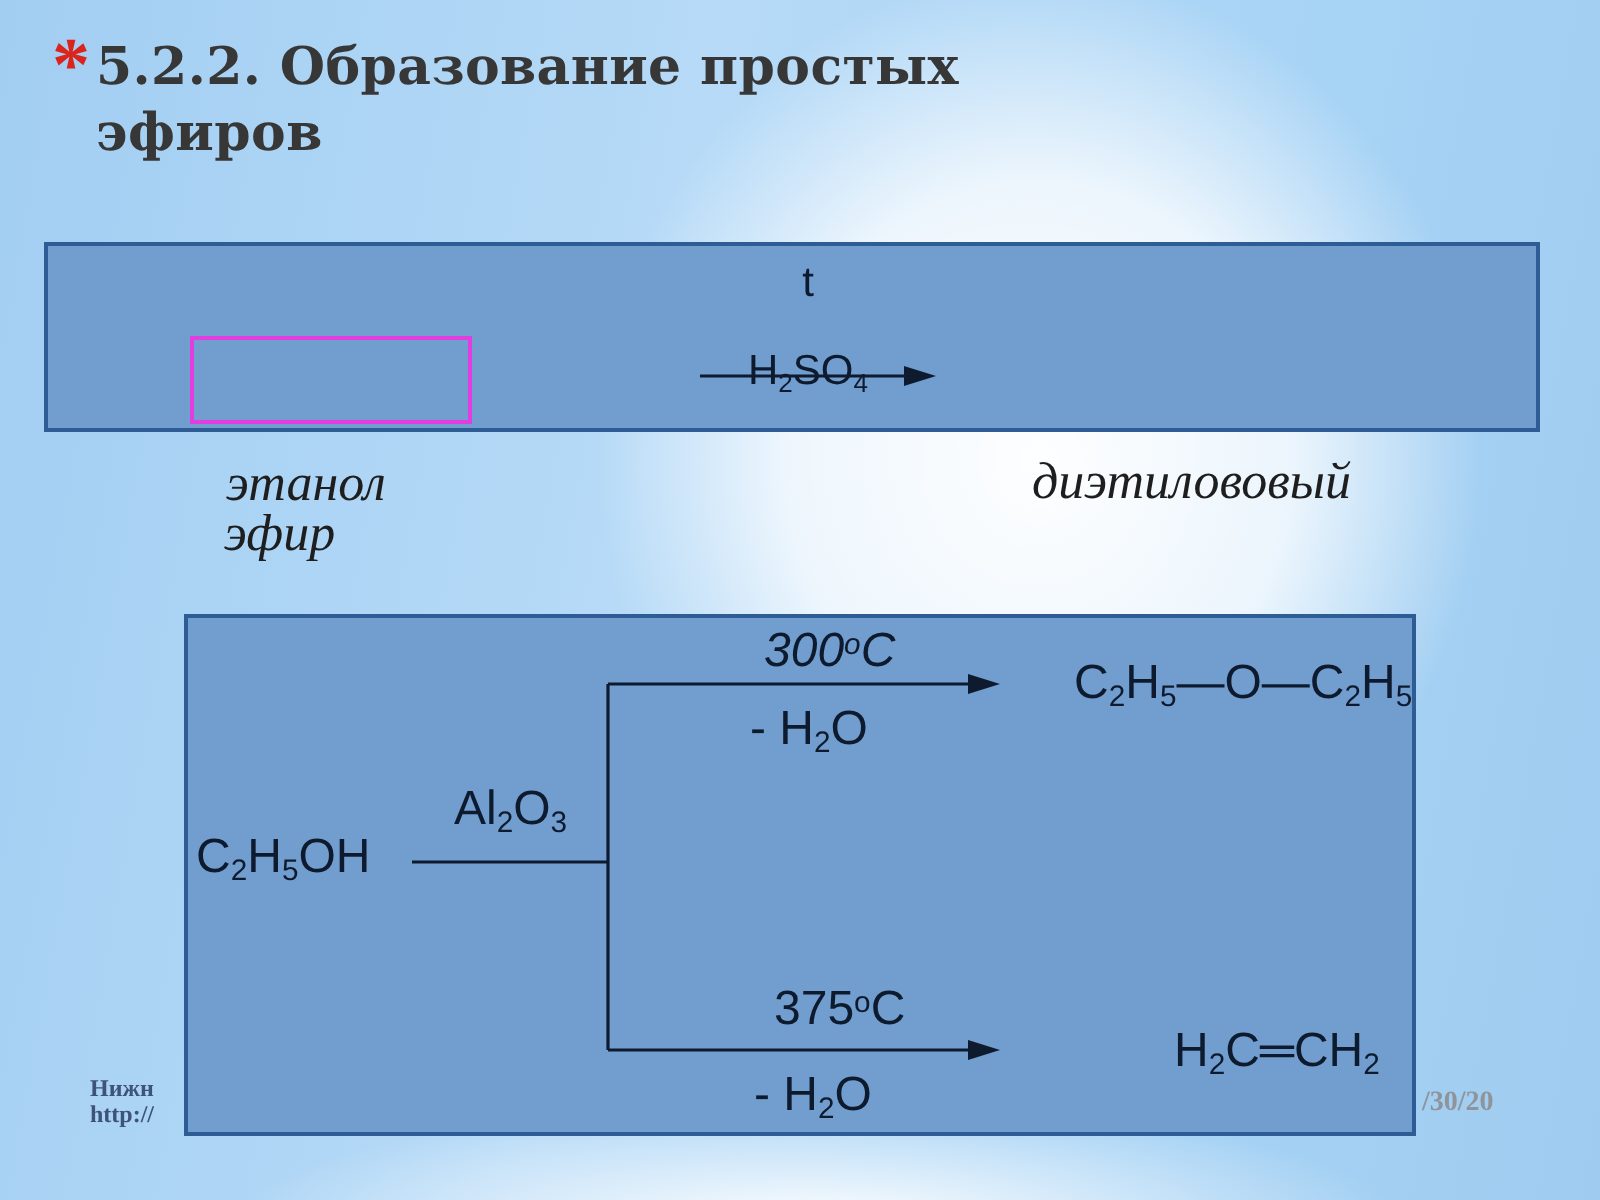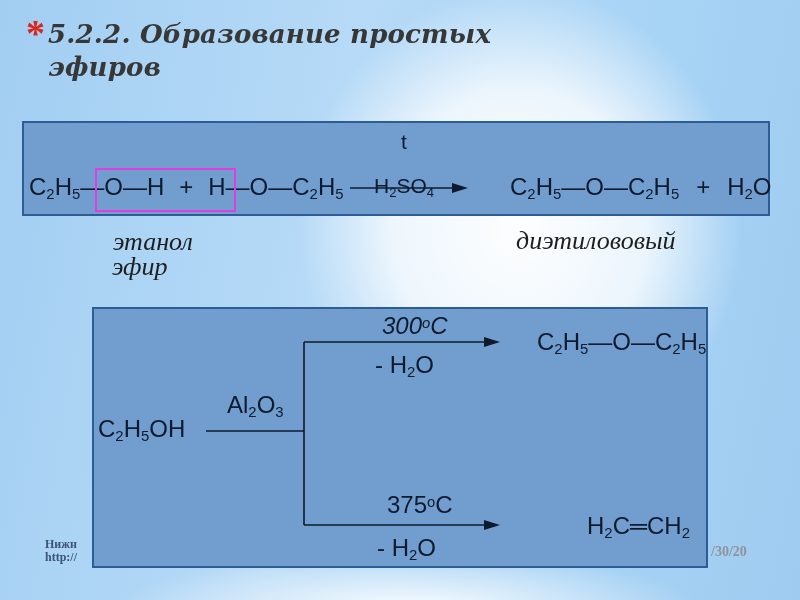--- a/index.html
+++ b/index.html
@@ -14,21 +14,21 @@
   .abs{position:absolute;}
   
   .title-block{left:26px;top:18px;width:520px;z-index:1;}
   .title-bullet{
     position:absolute;left:0;top:-2px;color:#da251d;
     font-family:"Liberation Serif","DejaVu Serif",serif;font-weight:bold;font-size:38px;line-height:34px;
   }
   .title-text{
     margin-left:22px;color:#373737;
     font-family:"DejaVu Serif","Liberation Serif",serif;font-weight:bold;
-    font-size:26px;line-height:33px;letter-spacing:0.2px;font-style:italic;
+    font-size:26px;line-height:33px;letter-spacing:0.2px;
   }
   
   .chem-box{
     background:#719ecf;border:2px solid #2e5c95;box-sizing:border-box;z-index:2;
   }
   .box1{left:22px;top:121px;width:748px;height:95px;}
   .box2{left:92px;top:307px;width:616px;height:261px;}
   
   .fml{
     position:absolute;color:#0e1a2e;white-space:nowrap;
@@ -65,32 +65,30 @@
   <div class="abs title-block">
     <span class="title-bullet">*</span>
     <div class="title-text">
       <div>5.2.2. Образование простых</div>
       <div>эфиров</div>
     </div>
   </div>
 
   <div class="abs chem-box box1">
 
-    <div class="fml" style="left:5px;top:50px;"><span>C</span><sub>2</sub><span>H</span><sub>5</sub><span>—O—H</span><span class="plus">+</span><span>H</span><span>—O—C</span><sub>2</sub><span>H</span><sub>5</sub></div>
 
     <div class="abs highlight-rect"></div>
 
     <div class="fml cond" style="left:324px;top:7px;"><span>t</span><span class="cat"><span>H</span><sub>2</sub><span>SO</span><sub>4</sub></span></div>
 
     <svg class="wire" width="744" height="91" viewBox="0 0 744 91">
       <line x1="326" y1="65" x2="430" y2="65" stroke="#0e1a2e" stroke-width="1.6"></line>
       <polygon points="428,60 444,65 428,70" fill="#0e1a2e"></polygon>
     </svg>
 
-    <div class="fml" style="left:486px;top:50px;"><span>C</span><sub>2</sub><span>H</span><sub>5</sub><span>—O—C</span><sub>2</sub><span>H</span><sub>5</sub><span class="plus2">+</span><span>H</span><sub>2</sub><span>O</span></div>
   </div>
 
   <div class="lab" style="left:113px;top:229px;">этанол</div>
   <div class="lab" style="left:112px;top:254px;">эфир</div>
   <div class="lab" style="left:516px;top:228px;">диэтилововый</div>
 
   <div class="abs chem-box box2">
 
     <svg class="wire" width="612" height="257" viewBox="0 0 612 257">
       <line x1="112" y1="122" x2="210" y2="122" stroke="#0e1a2e" stroke-width="1.6"></line>

